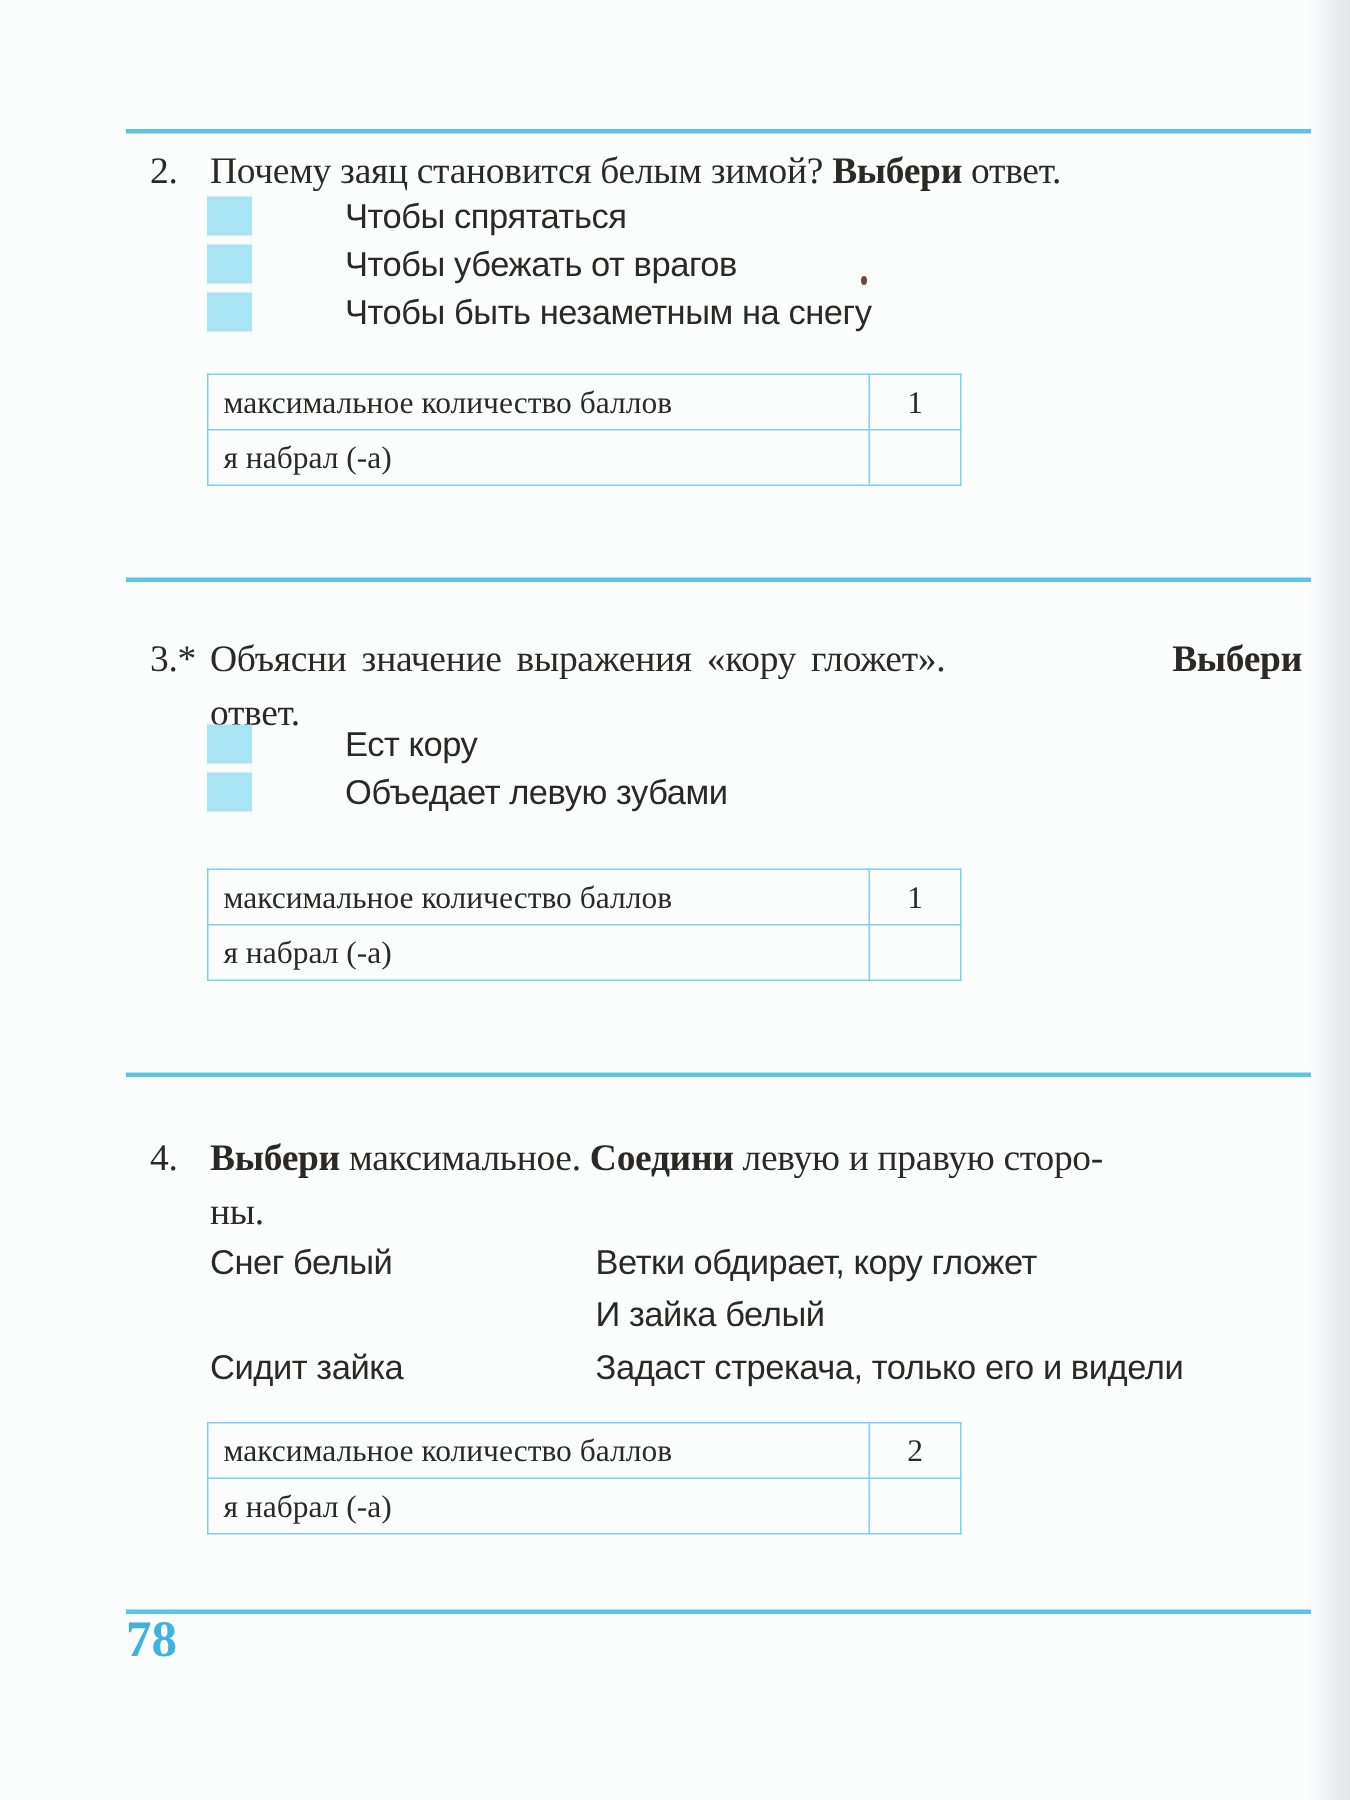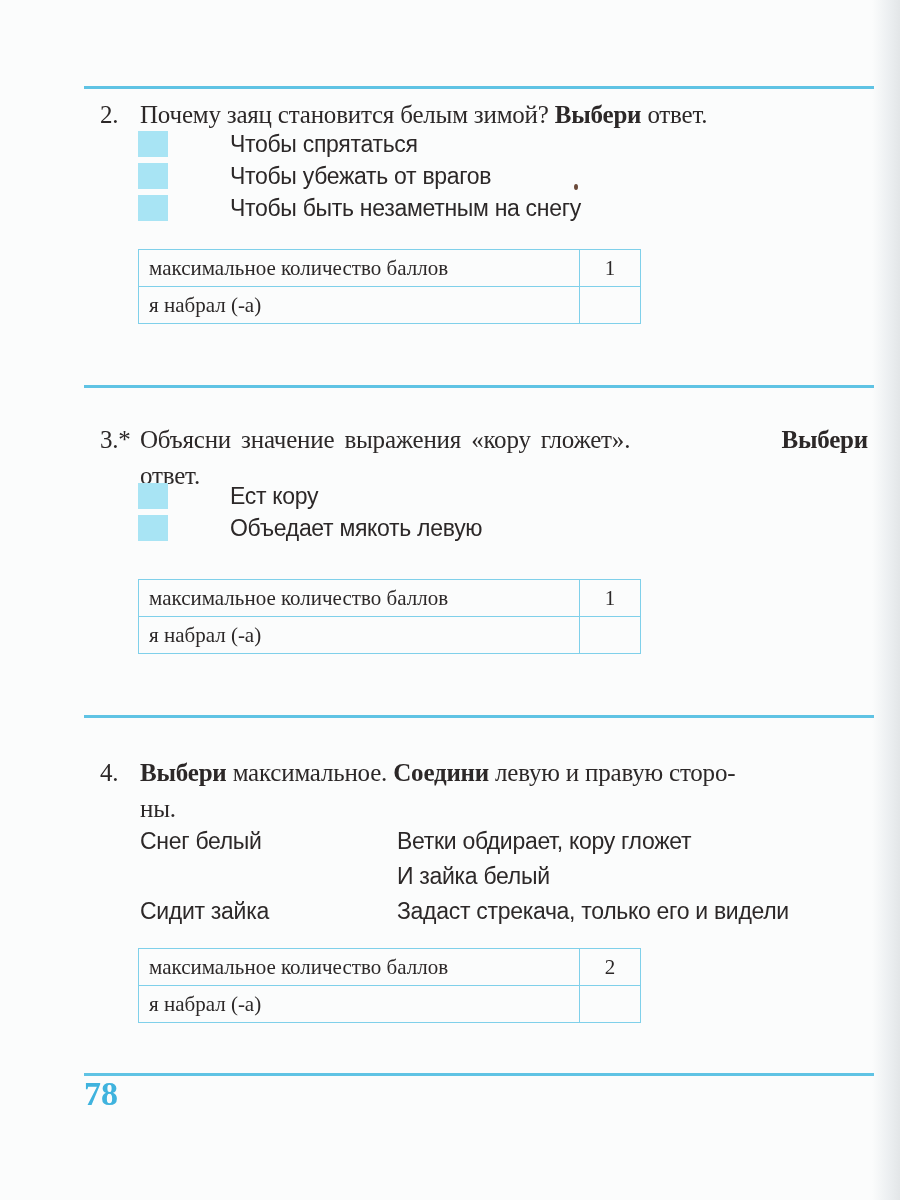--- a/index.html
+++ b/index.html
@@ -176,21 +176,21 @@
   <div class="q-cont">ответ.</div>
 </div>
 
 <div class="options" style="top:480px;">
   <div class="option">
     <span class="checkbox"></span>
     <span class="opt-label">Ест кору</span>
   </div>
   <div class="option">
     <span class="checkbox"></span>
-    <span class="opt-label">Объедает мякоть левую</span>
+    <span class="opt-label">Объедает левую зубами</span>
   </div>
 </div>
 
 <table class="score-table" style="top:579px;">
   <tbody>
       <tr>
     <td class="label-cell">максимальное количество баллов</td>
     <td class="value-cell">1</td>
   </tr>
   <tr>

